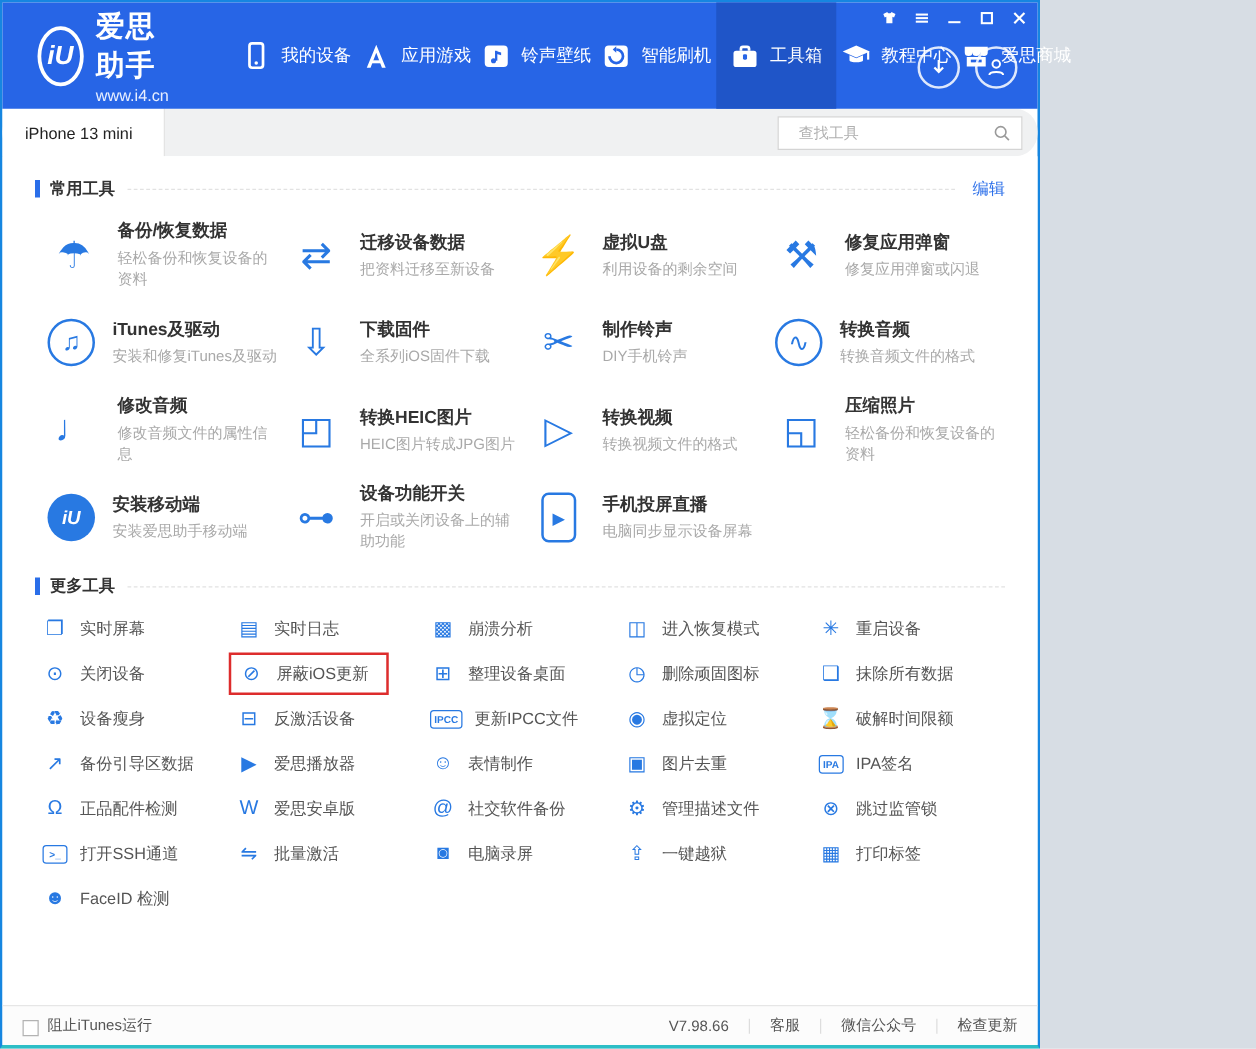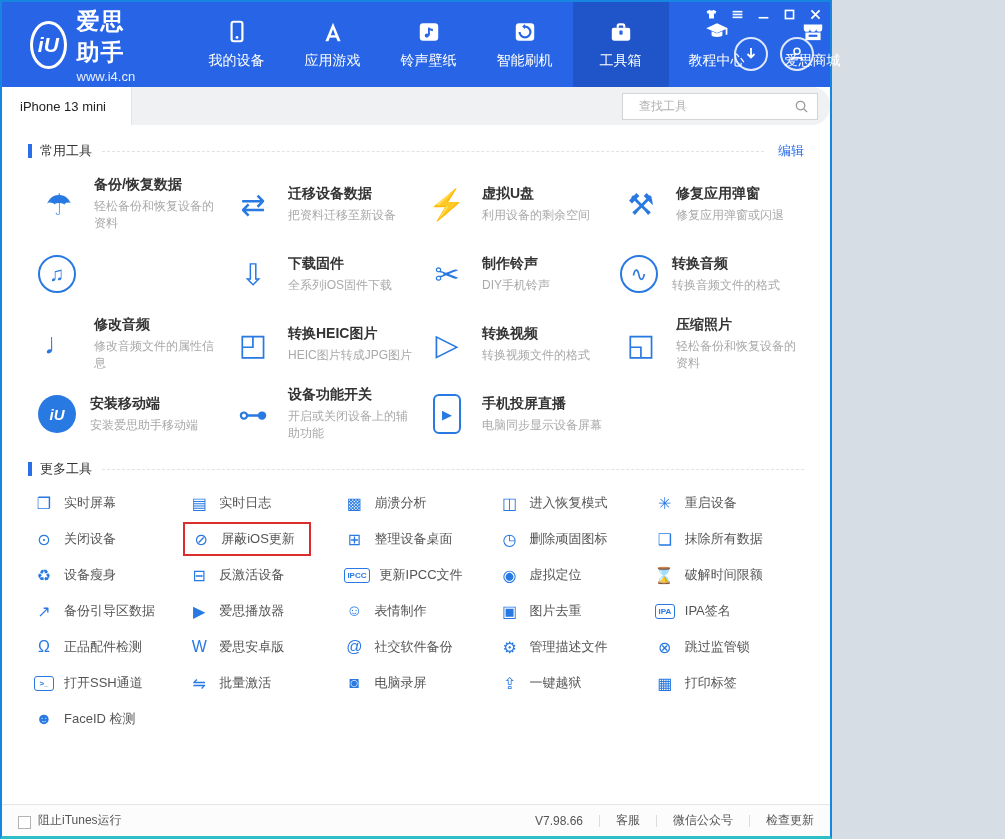--- a/index.html
+++ b/index.html
@@ -15,21 +15,21 @@
   .header{height:85px;background:var(--header-blue);position:relative;display:flex;align-items:center;flex:none;}
   .titlebar{position:absolute;top:5px;right:8px;display:flex;gap:12px;align-items:center;}
   .tb-btn{width:14px;height:14px;display:flex;align-items:center;justify-content:center;cursor:pointer;}
   .tb-btn svg{width:13px;height:13px;}
   .logo{display:flex;align-items:center;gap:10px;margin-left:28px;cursor:pointer;}
   .logo-circle{width:48px;height:48px;border:3px solid #fff;border-radius:50%;display:flex;align-items:center;justify-content:center;
     color:#fff;font-size:21px;font-weight:bold;font-style:italic;}
   .logo-title{color:#fff;font-size:23px;font-weight:bold;letter-spacing:1px;}
   .logo-sub{color:#e8efff;font-size:13px;margin-top:1px;}
   .nav{display:flex;align-self:stretch;margin-left:42px;}
-  .nav-item{width:96px;display:flex;flex-direction:column;align-items:center;justify-content:center;gap:7px;
+  .nav-item{width:96px;display:flex;flex-direction:row;align-items:center;justify-content:center;gap:7px;
     color:#fff;font-size:14px;cursor:pointer;}
   .nav-item.active{background:var(--nav-active);}
   .nav-icon{width:26px;height:26px;display:flex;align-items:center;justify-content:center;}
   .nav-icon svg{width:26px;height:26px;}
   .header-circles{position:absolute;right:16px;bottom:16px;display:flex;gap:12px;}
   .circle-btn{width:34px;height:34px;border:2px solid rgba(255,255,255,.85);border-radius:50%;
     display:flex;align-items:center;justify-content:center;cursor:pointer;}
   .circle-btn svg{width:18px;height:18px;}
   
   .tabbar{height:38px;background:#f0f1f2;display:flex;align-items:stretch;flex:none;border-radius:18px;}
@@ -37,21 +37,21 @@
     font-size:13px;color:#222;cursor:pointer;border-right:1px solid #e4e4e4;}
   .search-box{margin-left:auto;align-self:center;margin-right:12px;width:196px;height:27px;background:#fff;
     border:1px solid #d4d4d4;display:flex;align-items:center;padding:0 8px;}
   .search-box input{border:none;outline:none;flex:1;font-size:12px;color:#333;font-family:"Liberation Sans",sans-serif;background:transparent;margin-left:8px;}
   .search-box input::placeholder{color:#b0b0b0;}
   .search-box svg{width:15px;height:15px;cursor:pointer;}
   
   .content{flex:1;background:#fff;padding:12px 26px 0 26px;overflow:hidden;}
   .section-head{display:flex;align-items:center;height:28px;}
   .section-bar{width:4px;height:14px;background:var(--accent);margin-right:8px;flex:none;}
-  .section-title{font-size:13px;font-weight:normal;color:#333;flex:none;}
+  .section-title{font-size:13px;font-weight:bold;color:#333;flex:none;}
   .section-dash{flex:1;border-top:1px dashed #e2e2e2;margin-left:10px;}
   .edit-link{color:var(--accent);font-size:13px;margin-left:14px;cursor:pointer;flex:none;}
   .common-grid{display:grid;grid-template-columns:repeat(4,1fr);margin:4px 0 6px 0;}
   .tool-item{display:flex;align-items:center;gap:14px;height:70px;cursor:pointer;padding-left:10px;}
   .tool-icon{width:42px;height:42px;flex:none;display:flex;align-items:center;justify-content:center;
     font-size:30px;color:var(--icon-blue);}
   .tool-icon.ring{width:38px;height:38px;border:2px solid var(--icon-blue);border-radius:50%;font-size:20px;}
   .tool-icon.fill{width:38px;height:38px;background:var(--icon-blue);border-radius:50%;color:#fff;
     font-size:15px;font-weight:bold;font-style:italic;}
   .tool-icon.phone{width:28px;height:40px;border:2px solid var(--icon-blue);border-radius:6px;font-size:13px;margin:0 7px;}
@@ -266,20 +266,24 @@
   <div class="tool-item">
     <span class="tool-icon">⚒</span>
     <span class="tool-txt">
       <span class="tool-title">修复应用弹窗</span>
       <span class="tool-desc">修复应用弹窗或闪退</span>
     </span>
   </div>
 
   <div class="tool-item">
     <span class="tool-icon ring">♫</span>
+    <span class="tool-txt">
+      <span class="tool-title">iTunes及驱动</span>
+      <span class="tool-desc">安装和修复iTunes及驱动</span>
+    </span>
   </div>
 
   <div class="tool-item">
     <span class="tool-icon">⇩</span>
     <span class="tool-txt">
       <span class="tool-title">下载固件</span>
       <span class="tool-desc">全系列iOS固件下载</span>
     </span>
   </div>
 

